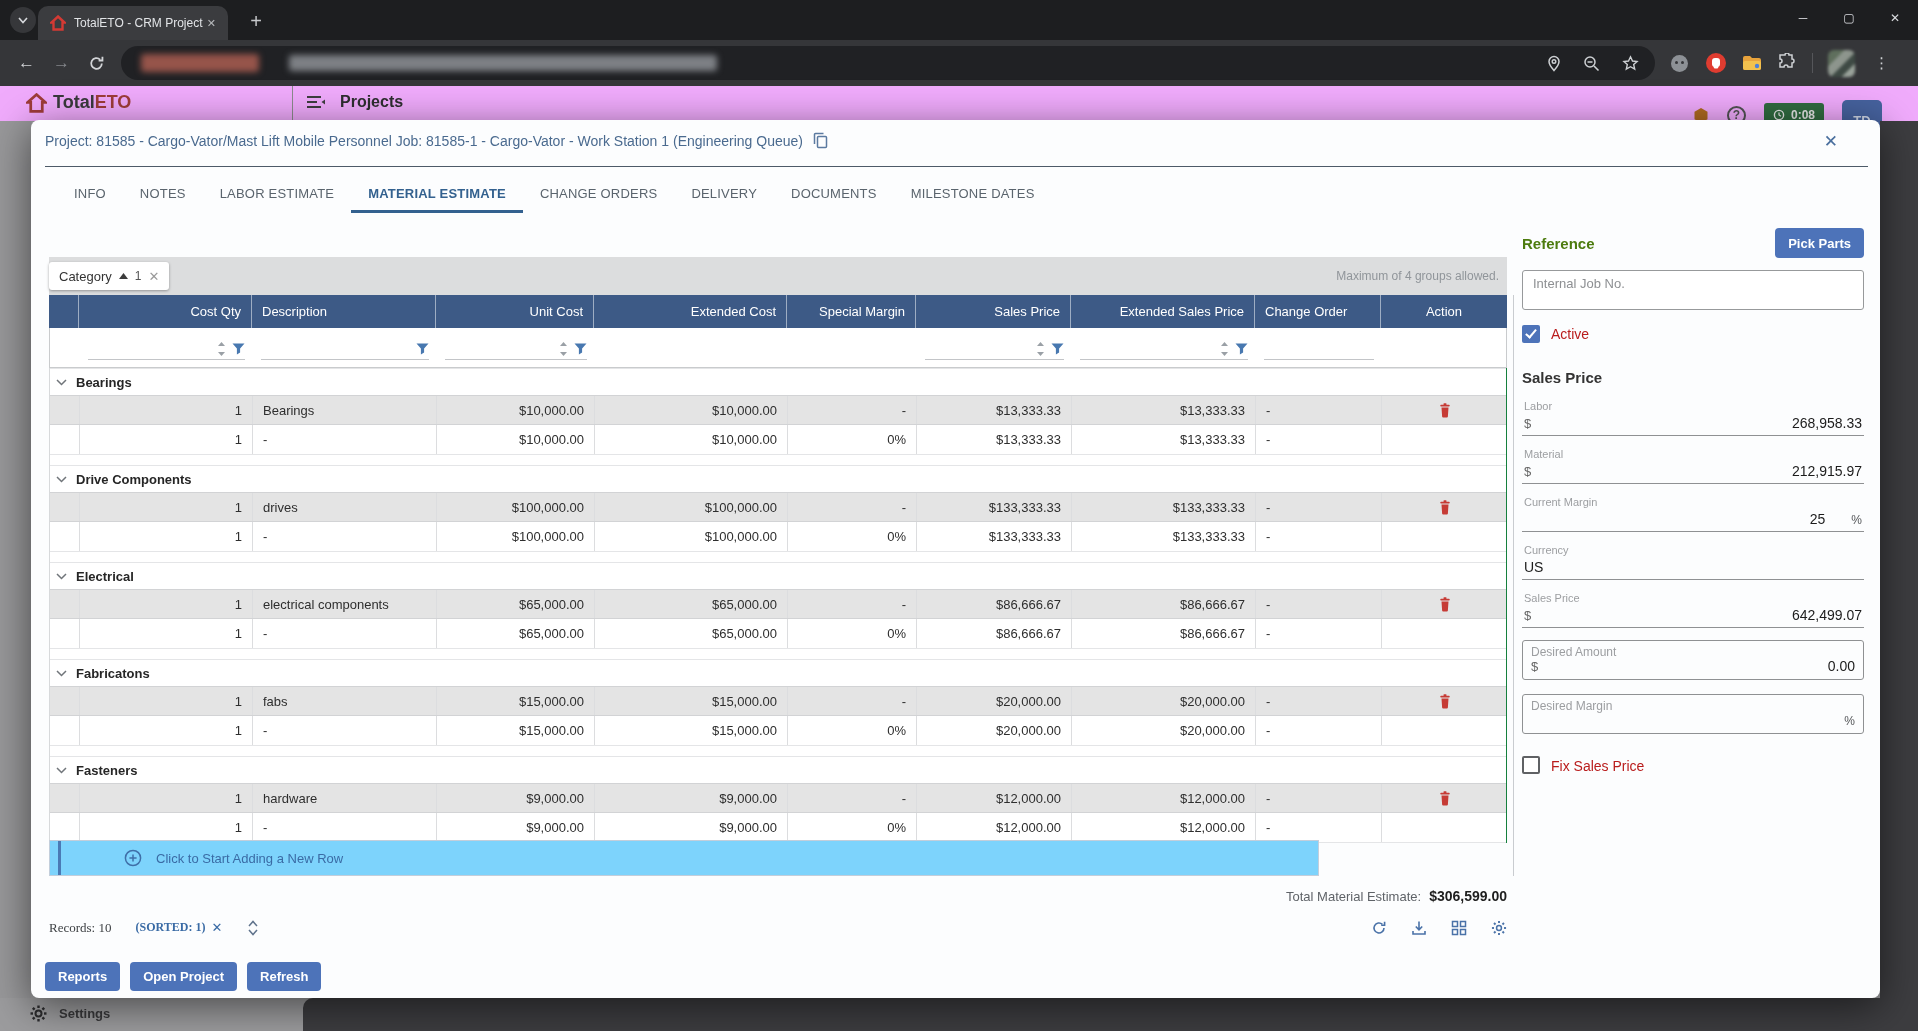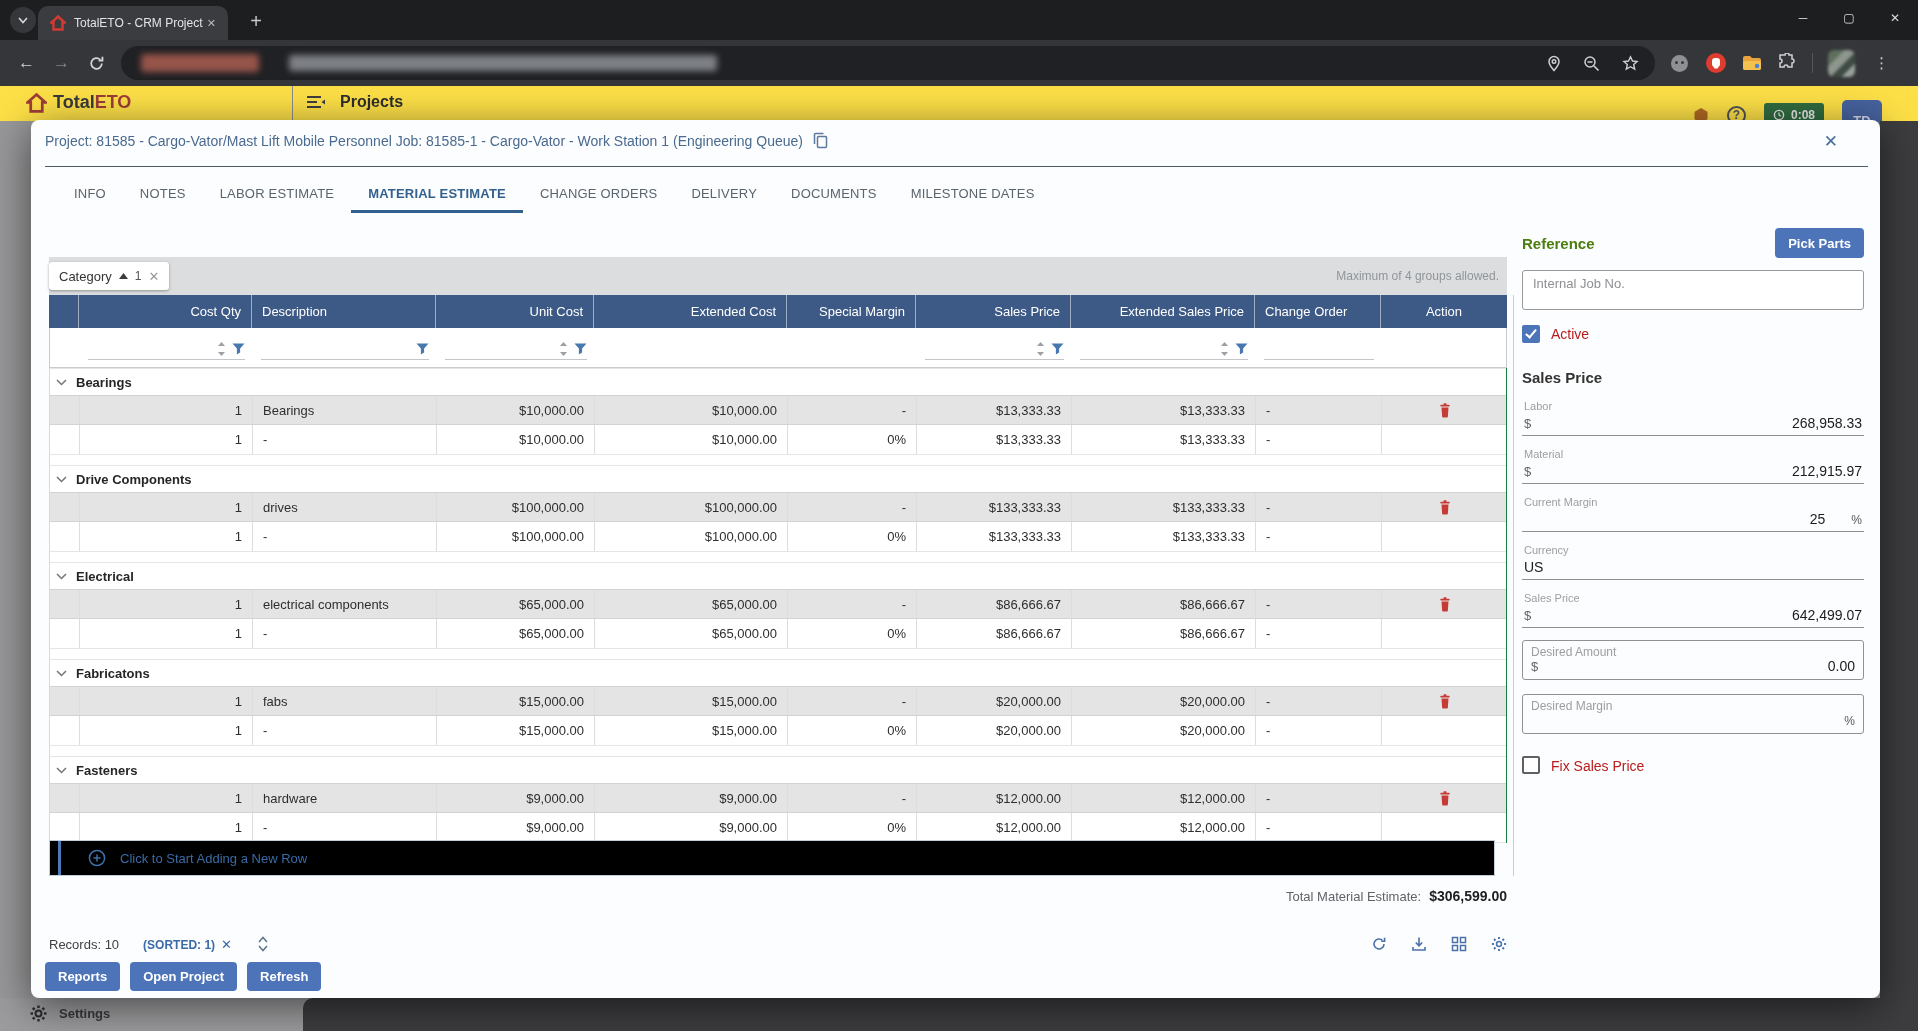--- a/index.html
+++ b/index.html
@@ -30,21 +30,21 @@
   .blur-gray { position:absolute; left:168px; top:9px; width:428px; height:16px; background:#7d8085;
     filter:blur(3px); border-radius:3px; }
   .omni-icons { position:absolute; right:16px; top:0; height:34px; display:flex; align-items:center; gap:22px; }
   .ext-area { display:flex; align-items:center; gap:15px; margin-left:14px; }
   .ext-sep { width:1px; height:20px; background:#55565a; }
   .toolbar-avatar { width:27px; height:27px; border-radius:6px; filter:blur(1.5px);
     background:linear-gradient(135deg,#5f6f5d 0 30%,#8d958d 30% 55%,#3e4a44 55% 75%,#9aa39b 75%); }
   .kebab { color:#ced1d4; font-size:15px; letter-spacing:0; margin-left:4px; }
 
   
-  .page-header { position:absolute; left:0; top:86px; width:1918px; height:35px; background:#fde047; }
+  .page-header { position:absolute; left:0; top:86px; width:1918px; height:35px; background:#f0abfc; }
   .brand { position:absolute; left:26px; top:6px; display:flex; align-items:center; gap:6px; }
   .brand-total { font-size:18px; font-weight:700; color:#3a3a3c; }
   .brand-eto { font-size:18px; font-weight:700; color:#9e3c39; }
   .hdr-divider { position:absolute; left:292px; top:0; width:1px; height:35px; background:#8b8b8d; }
   .hdr-title-wrap { position:absolute; left:306px; top:7px; display:flex; align-items:center; gap:14px; }
   .page-title { font-size:16px; font-weight:700; color:#2e2e30; }
   .hdr-right { position:absolute; right:36px; top:4px; display:flex; align-items:center; gap:18px; }
   .timer-badge { background:#306b40; color:#e7e7e7; border-radius:3px; height:24px; padding:0 9px;
     display:flex; align-items:center; gap:6px; font-size:12px; font-weight:700; }
   .hdr-avatar { width:40px; height:40px; margin-top:10px; border-radius:5px; background:#46629e; color:#cfd6e6;
@@ -101,33 +101,33 @@
   .data-row { height:30px; }
   .data-row .t-cell { display:flex; align-items:center; font-size:13px; color:#2e2e2e;
     border-right:1px solid #dcdddf; height:100%; }
   .data-row .t-cell:last-child { border-right:none; }
   .sum-row { background:#e4e4e4; border-top:1px solid #d2d3d5; border-bottom:1px solid #d2d3d5; }
   .det-row { background:#fff; border-bottom:1px solid #e4e5e7; }
   .spacer-row { height:10px; background:#fff; }
   .al-right { justify-content:flex-end; text-align:right; }
   .al-center { justify-content:center; }
 
-  .add-row { position:absolute; left:18px; top:720px; width:1446px; height:36px; border:1px solid #c3cedb;
-    background:#000000; display:flex; align-items:center; }
+  .add-row { position:absolute; left:18px; top:720px; width:1270px; height:36px; border:1px solid #c3cedb;
+    background:#7dd3fc; display:flex; align-items:center;padding-left:36px; }
   .add-accent { position:absolute; left:8px; top:0; width:3px; height:100%; background:#4a7ab5; }
   .add-plus { margin-left:38px; display:flex; }
   .add-label { margin-left:14px; font-size:13px; font-weight:500; color:#3a6ba5; }
 
   .total-row { position:absolute; left:18px; top:768px; width:1458px; display:flex; justify-content:flex-end;
     align-items:baseline; gap:8px; }
   .total-label { font-size:13px; color:#5f6368; }
   .total-value { font-size:14px; font-weight:700; color:#1e1e1e; }
 
   .grid-footer { position:absolute; left:18px; top:800px; width:1458px; height:32px; display:flex;
-    align-items:flex-end; }
+    align-items:flex-start;font-family:Liberation Serif, serif; }
   .records-label { font-size:13px; color:#3f4245; }
   .sorted-label { font-size:12px; font-weight:700; color:#3a6ba5; margin-left:24px; }
   .sorted-x { font-size:13px; color:#3a6ba5; margin-left:6px; }
   .unfold { margin-left:26px; display:flex; }
   .gf-icons { margin-left:auto; display:flex; align-items:center; gap:24px; }
   .gf-icons span { display:flex; }
 
   .action-buttons { position:absolute; left:14px; top:842px; display:flex; gap:10px; }
   .btn-blue { height:29px; padding:0 13px; background:#4d73b9; color:#fff; font-size:13px; font-weight:700;
     border:none; border-radius:4px; font-family:inherit; }

